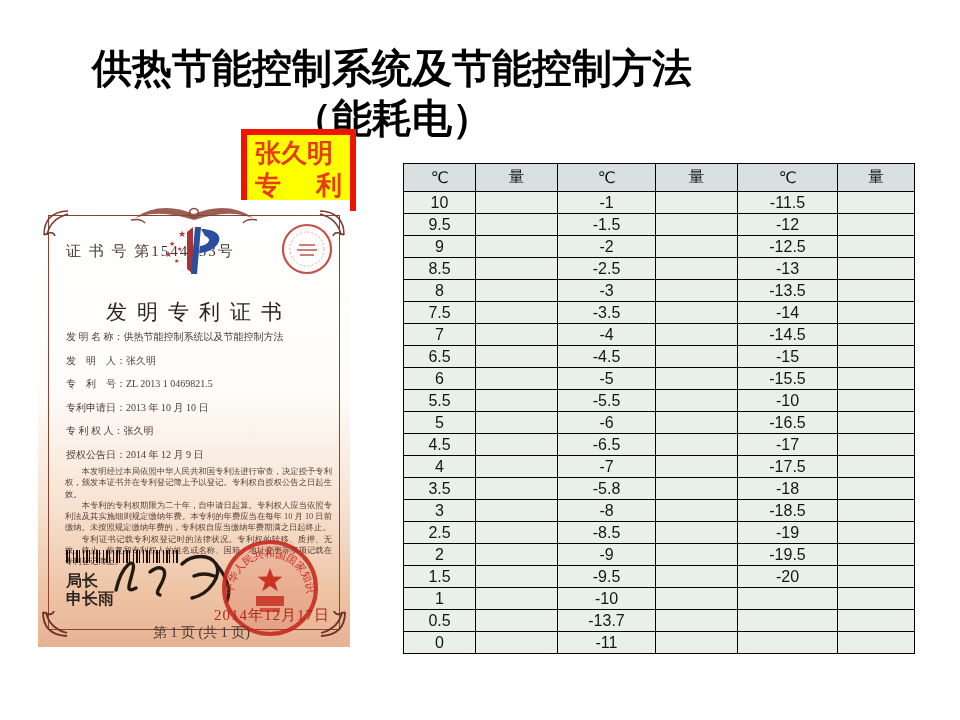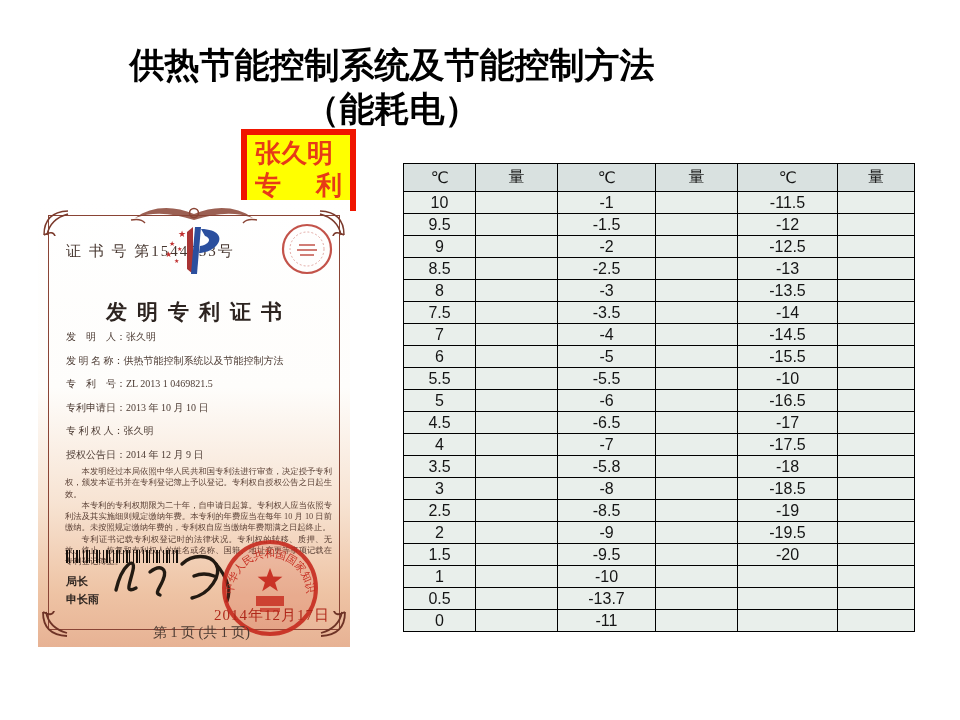--- a/index.html
+++ b/index.html
@@ -2,21 +2,21 @@
 <html><head>
 <meta charset="utf-8">
 <style>
   * { margin:0; padding:0; box-sizing:border-box; }
   html,body { width:960px; height:720px; overflow:hidden; }
   body { position:relative; background:#ffffff; font-family:"Liberation Sans","DejaVu Sans",sans-serif; }
 
   
   .slide-title { position:absolute; top:44px; left:0; width:784px; text-align:center;
     font-family:"Liberation Serif","DejaVu Serif",serif; font-weight:700; color:#000;
-    font-size:35px; line-height:1.25; }
+    font-size:40px; line-height:1.25; }
 
   
   .badge { position:absolute; left:241px; top:129px; width:115px; height:82px;
     background:#ffff00; border:6px solid #f01500; display:flex; flex-direction:column;
     justify-content:center; padding:0 8px; }
   .badge .b-line { font-family:"Liberation Serif","DejaVu Serif",serif; font-weight:700;
     color:#e73a17; font-size:26px; line-height:32px; white-space:nowrap; }
   .badge .b-line2 { display:flex; justify-content:space-between; }
 
   
@@ -29,33 +29,33 @@
   .cert-corner { position:absolute; width:26px; height:26px; }
   .cc-tl { left:5px;  top:10px; }
   .cc-tr { right:5px; top:10px; transform:scaleX(-1); }
   .cc-bl { left:4px;  bottom:10px; transform:scaleY(-1); }
   .cc-br { right:4px; bottom:10px; transform:scale(-1,-1); }
   .cert-no { position:absolute; left:28px; top:42px; font-size:15px; letter-spacing:2px;
     color:#46362f; font-family:"Liberation Serif","DejaVu Serif",serif; }
   .cert-logo { position:absolute; left:122px; top:24px; }
   .stamp-seal { position:absolute; right:16px; top:22px; }
   .cert-title { position:absolute; left:0; right:0; top:98px; text-align:center;
-    font-family:"Liberation Serif","DejaVu Serif",serif; font-weight:700; color:#2d2420;
+    font-family:"Liberation Serif","DejaVu Serif",serif; font-weight:400; color:#2d2420;
     font-size:21px; letter-spacing:10px; text-indent:10px; }
   .cert-fields { position:absolute; left:28px; right:18px; top:130px;
     font-family:"Liberation Serif","DejaVu Serif",serif; font-size:10px; color:#4c3b33; }
   .cert-field { height:23.5px; white-space:nowrap; }
   .cert-body { position:absolute; left:27px; right:18px; top:266px;
     font-family:"Liberation Serif","DejaVu Serif",serif; font-size:8.3px; line-height:11.3px;
     color:#5d4338; text-align:justify; }
   .cert-body p { text-indent:2em; }
   .barcode { position:absolute; left:28px; top:350px; width:112px; height:13px;
     background:repeating-linear-gradient(90deg,#17110d 0,#17110d 2px,transparent 2px,transparent 3px,
       #17110d 3px,#17110d 4px,transparent 4px,transparent 7px,#17110d 7px,#17110d 8px,transparent 8px,transparent 10px); }
-  .signer { position:absolute; left:28px; top:372px; font-size:11px; font-weight:700;
+  .signer { position:absolute; left:28px; top:372px; font-size:16px; font-weight:700;
     color:#2e2520; line-height:18px; font-family:"Liberation Serif","DejaVu Serif",serif; }
   .signature { position:absolute; left:68px; top:348px; }
   .big-seal { position:absolute; left:182px; top:338px; }
   .seal-date { position:absolute; left:176px; top:406px; font-size:15px; color:#b0281a;
     letter-spacing:1px; font-family:"Liberation Serif","DejaVu Serif",serif; }
   .page-footer { position:absolute; left:0; right:0; top:424px; text-align:center;
     font-size:14px; color:#4a3a32; font-family:"Liberation Serif","DejaVu Serif",serif;margin-left:15px; }
 
   
   .temp-table { position:absolute; left:403px; top:163px; width:511px;
@@ -121,22 +121,22 @@
     <g stroke="#b8352a" stroke-width="1.6" opacity="0.8">
       <line x1="19" y1="23" x2="35" y2="23"></line>
         <line x1="17" y1="28" x2="37" y2="28"></line>
         <line x1="20" y1="33" x2="34" y2="33"></line>
     </g>
   </svg>
 
   <div class="cert-title">发明专利证书</div>
 
   <div class="cert-fields">
+    <div class="cert-field"><span>发 明 名 称：</span><span>供热节能控制系统以及节能控制方法</span></div>
     <div class="cert-field"><span>发　明　人：</span><span>张久明</span></div>
-    <div class="cert-field"><span>发 明 名 称：</span><span>供热节能控制系统以及节能控制方法</span></div>
     <div class="cert-field"><span>专　利　号：</span><span>ZL 2013 1 0469821.5</span></div>
     <div class="cert-field"><span>专利申请日：</span><span>2013 年 10 月 10 日</span></div>
     <div class="cert-field"><span>专 利 权 人：</span><span>张久明</span></div>
     <div class="cert-field"><span>授权公告日：</span><span>2014 年 12 月 9 日</span></div>
   </div>
 
   <div class="cert-body">
     <p>本发明经过本局依照中华人民共和国专利法进行审查，决定授予专利权，颁发本证书并在专利登记簿上予以登记。专利权自授权公告之日起生效。</p>
     <p>本专利的专利权期限为二十年，自申请日起算。专利权人应当依照专利法及其实施细则规定缴纳年费。本专利的年费应当在每年 10 月 10 日前缴纳。未按照规定缴纳年费的，专利权自应当缴纳年费期满之日起终止。</p>
     <p>专利证书记载专利权登记时的法律状况。专利权的转移、质押、无效、终止、恢复和专利权人的姓名或名称、国籍、地址变更等事项记载在专利登记簿上。</p>
@@ -247,20 +247,28 @@
       </tr>
       <tr>
         <td>7</td>
         <td></td>
         <td>-4</td>
         <td></td>
         <td>-14.5</td>
         <td></td>
       </tr>
       <tr>
+        <td>6.5</td>
+        <td></td>
+        <td>-4.5</td>
+        <td></td>
+        <td>-15</td>
+        <td></td>
+      </tr>
+      <tr>
         <td>6</td>
         <td></td>
         <td>-5</td>
         <td></td>
         <td>-15.5</td>
         <td></td>
       </tr>
       <tr>
         <td>5.5</td>
         <td></td>

